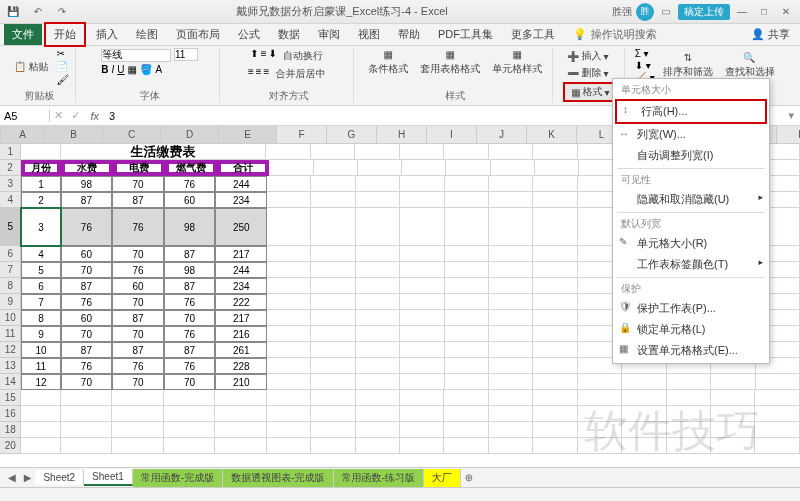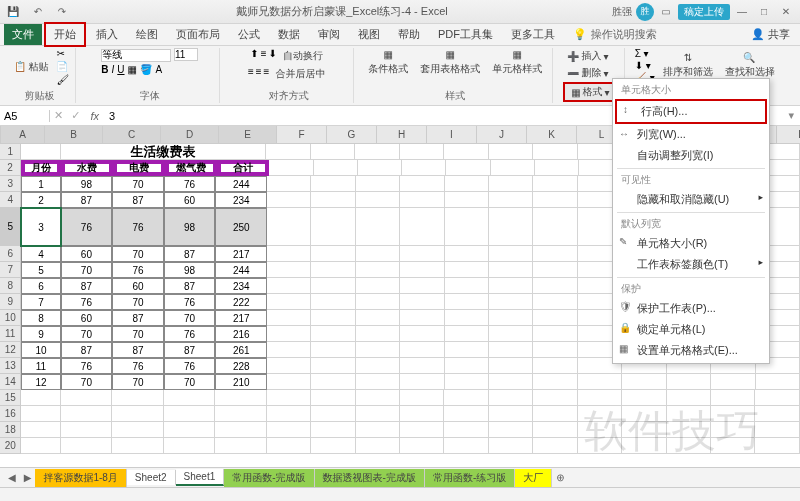--- a/index.html
+++ b/index.html
@@ -590,21 +590,20 @@
   <div class="cm-sep"></div>
   <div class="cm-section">保护</div>
   <div class="cm-item"><span class="cm-icon">🛡</span><span>保护工作表(P)...</span></div>
   <div class="cm-item"><span class="cm-icon">🔒</span><span>锁定单元格(L)</span></div>
   <div class="cm-item"><span class="cm-icon">▦</span><span>设置单元格格式(E)...</span></div>
 </div>
 
 <div class="sheet-tabs">
   <span class="st-nav">◀</span>
   <span class="st-nav">▶</span>
-  <span class="st-tab orange">拌客源数据1-8月</span>
   <span class="st-tab">Sheet2</span>
   <span class="st-tab active">Sheet1</span>
   <span class="st-tab green">常用函数-完成版</span>
   <span class="st-tab green">数据透视图表-完成版</span>
   <span class="st-tab green">常用函数-练习版</span>
   <span class="st-tab yellow">大厂</span>
   <span class="st-nav">⊕</span>
 </div>
 
 <div class="statusbar"></div>

